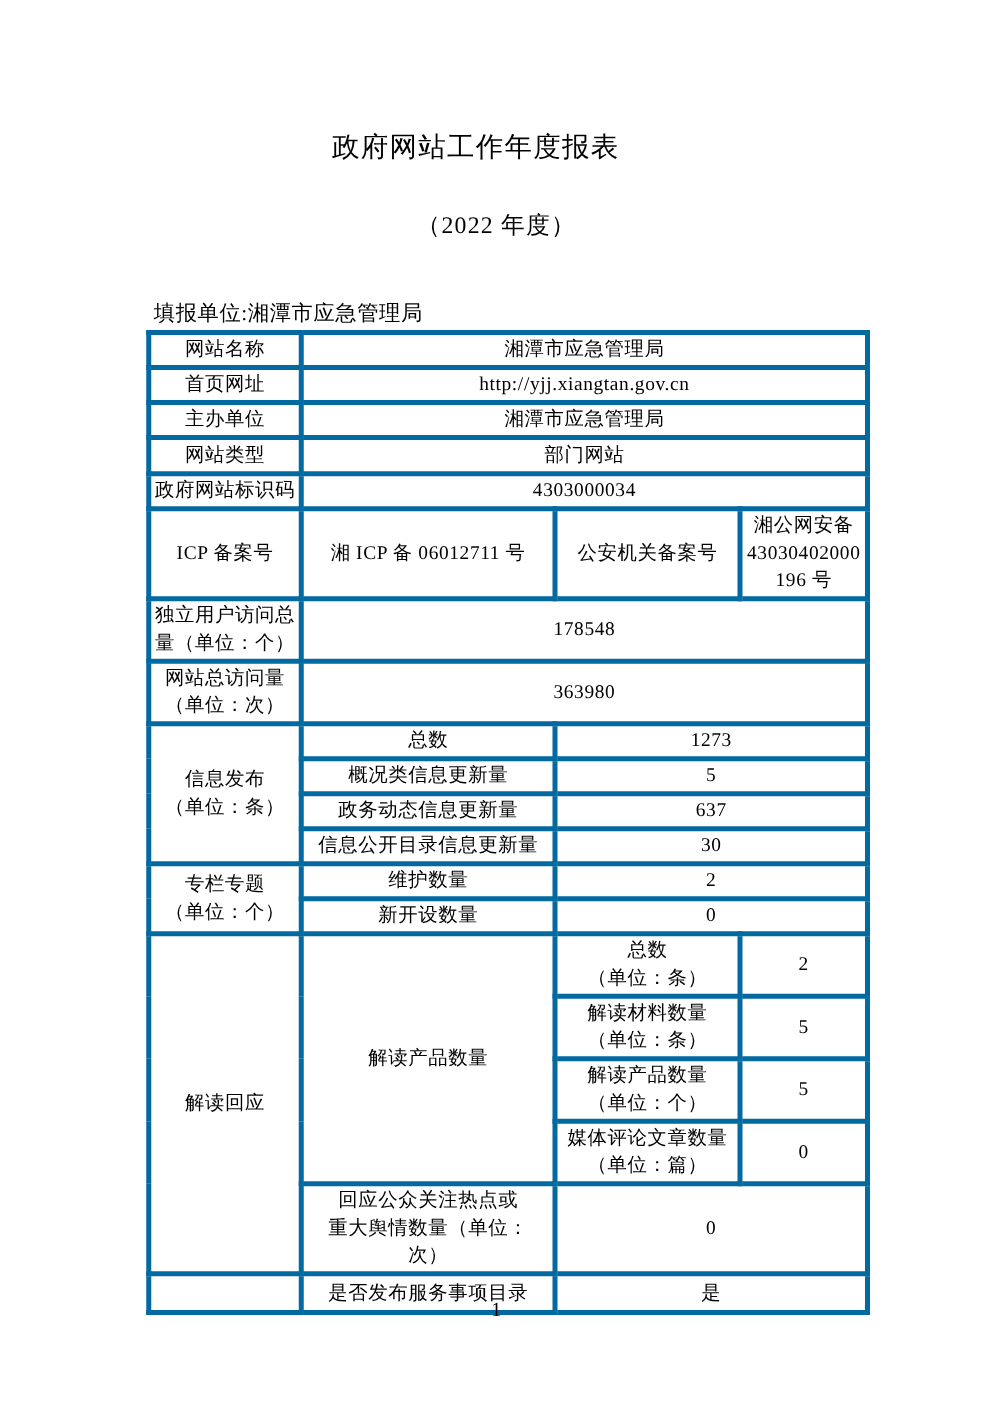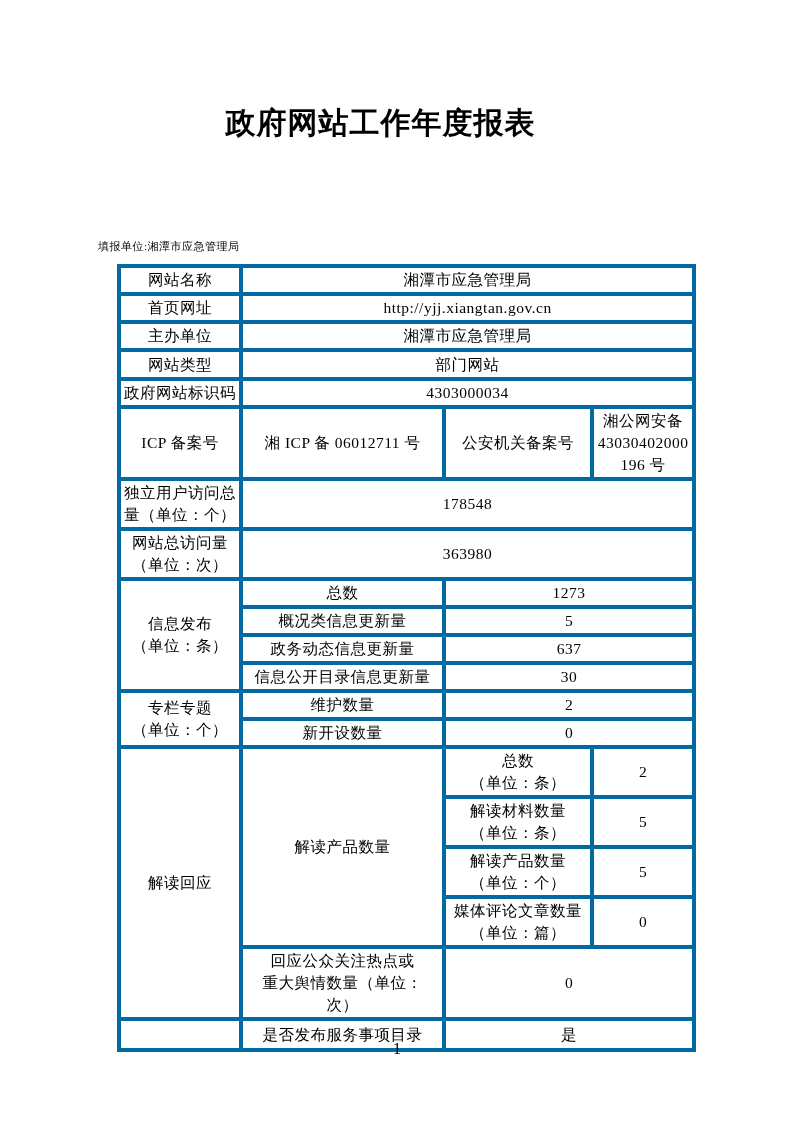--- a/index.html
+++ b/index.html
@@ -11,38 +11,38 @@
     color: #000000;
     font-family: "Liberation Serif", "DejaVu Serif", serif;
     overflow: hidden;
   }
   .doc-title {
     position: absolute;
     top: 103px;
     left: 0;
     width: 761px;
     text-align: center;
-    font-size: 30px;
-    font-weight: bold;
+    font-size: 22px;
+    font-weight: normal;
     letter-spacing: 1px;
   }
   .doc-subtitle {
     position: absolute;
     top: 167px;
     left: 0;
     width: 794px;
     text-align: center;
     font-size: 19px;
     letter-spacing: 1px;
   }
   .reporting-unit {
     position: absolute;
     top: 239px;
-    left: 98px;
-    font-size: 11px;
+    left: 123px;
+    font-size: 17px;
     letter-spacing: 0.5px;
   }
   table.report {
     position: absolute;
     top: 264px;
     left: 117px;
     width: 575px;
     border-collapse: collapse;
     table-layout: fixed;
   }
@@ -65,20 +65,21 @@
     text-align: center;
     font-size: 16px;
   }
 </style>
 </head>
 <body>
 
 <div class="page">
 
   <div class="doc-title">政府网站工作年度报表</div>
+  <div class="doc-subtitle">（2022 年度）</div>
   <div class="reporting-unit">填报单位:湘潭市应急管理局</div>
 
   <table class="report">
     <colgroup>
       <col style="width:122px">
       <col style="width:203px">
       <col style="width:148px">
       <col style="width:102px">
     </colgroup>
     <tbody>

